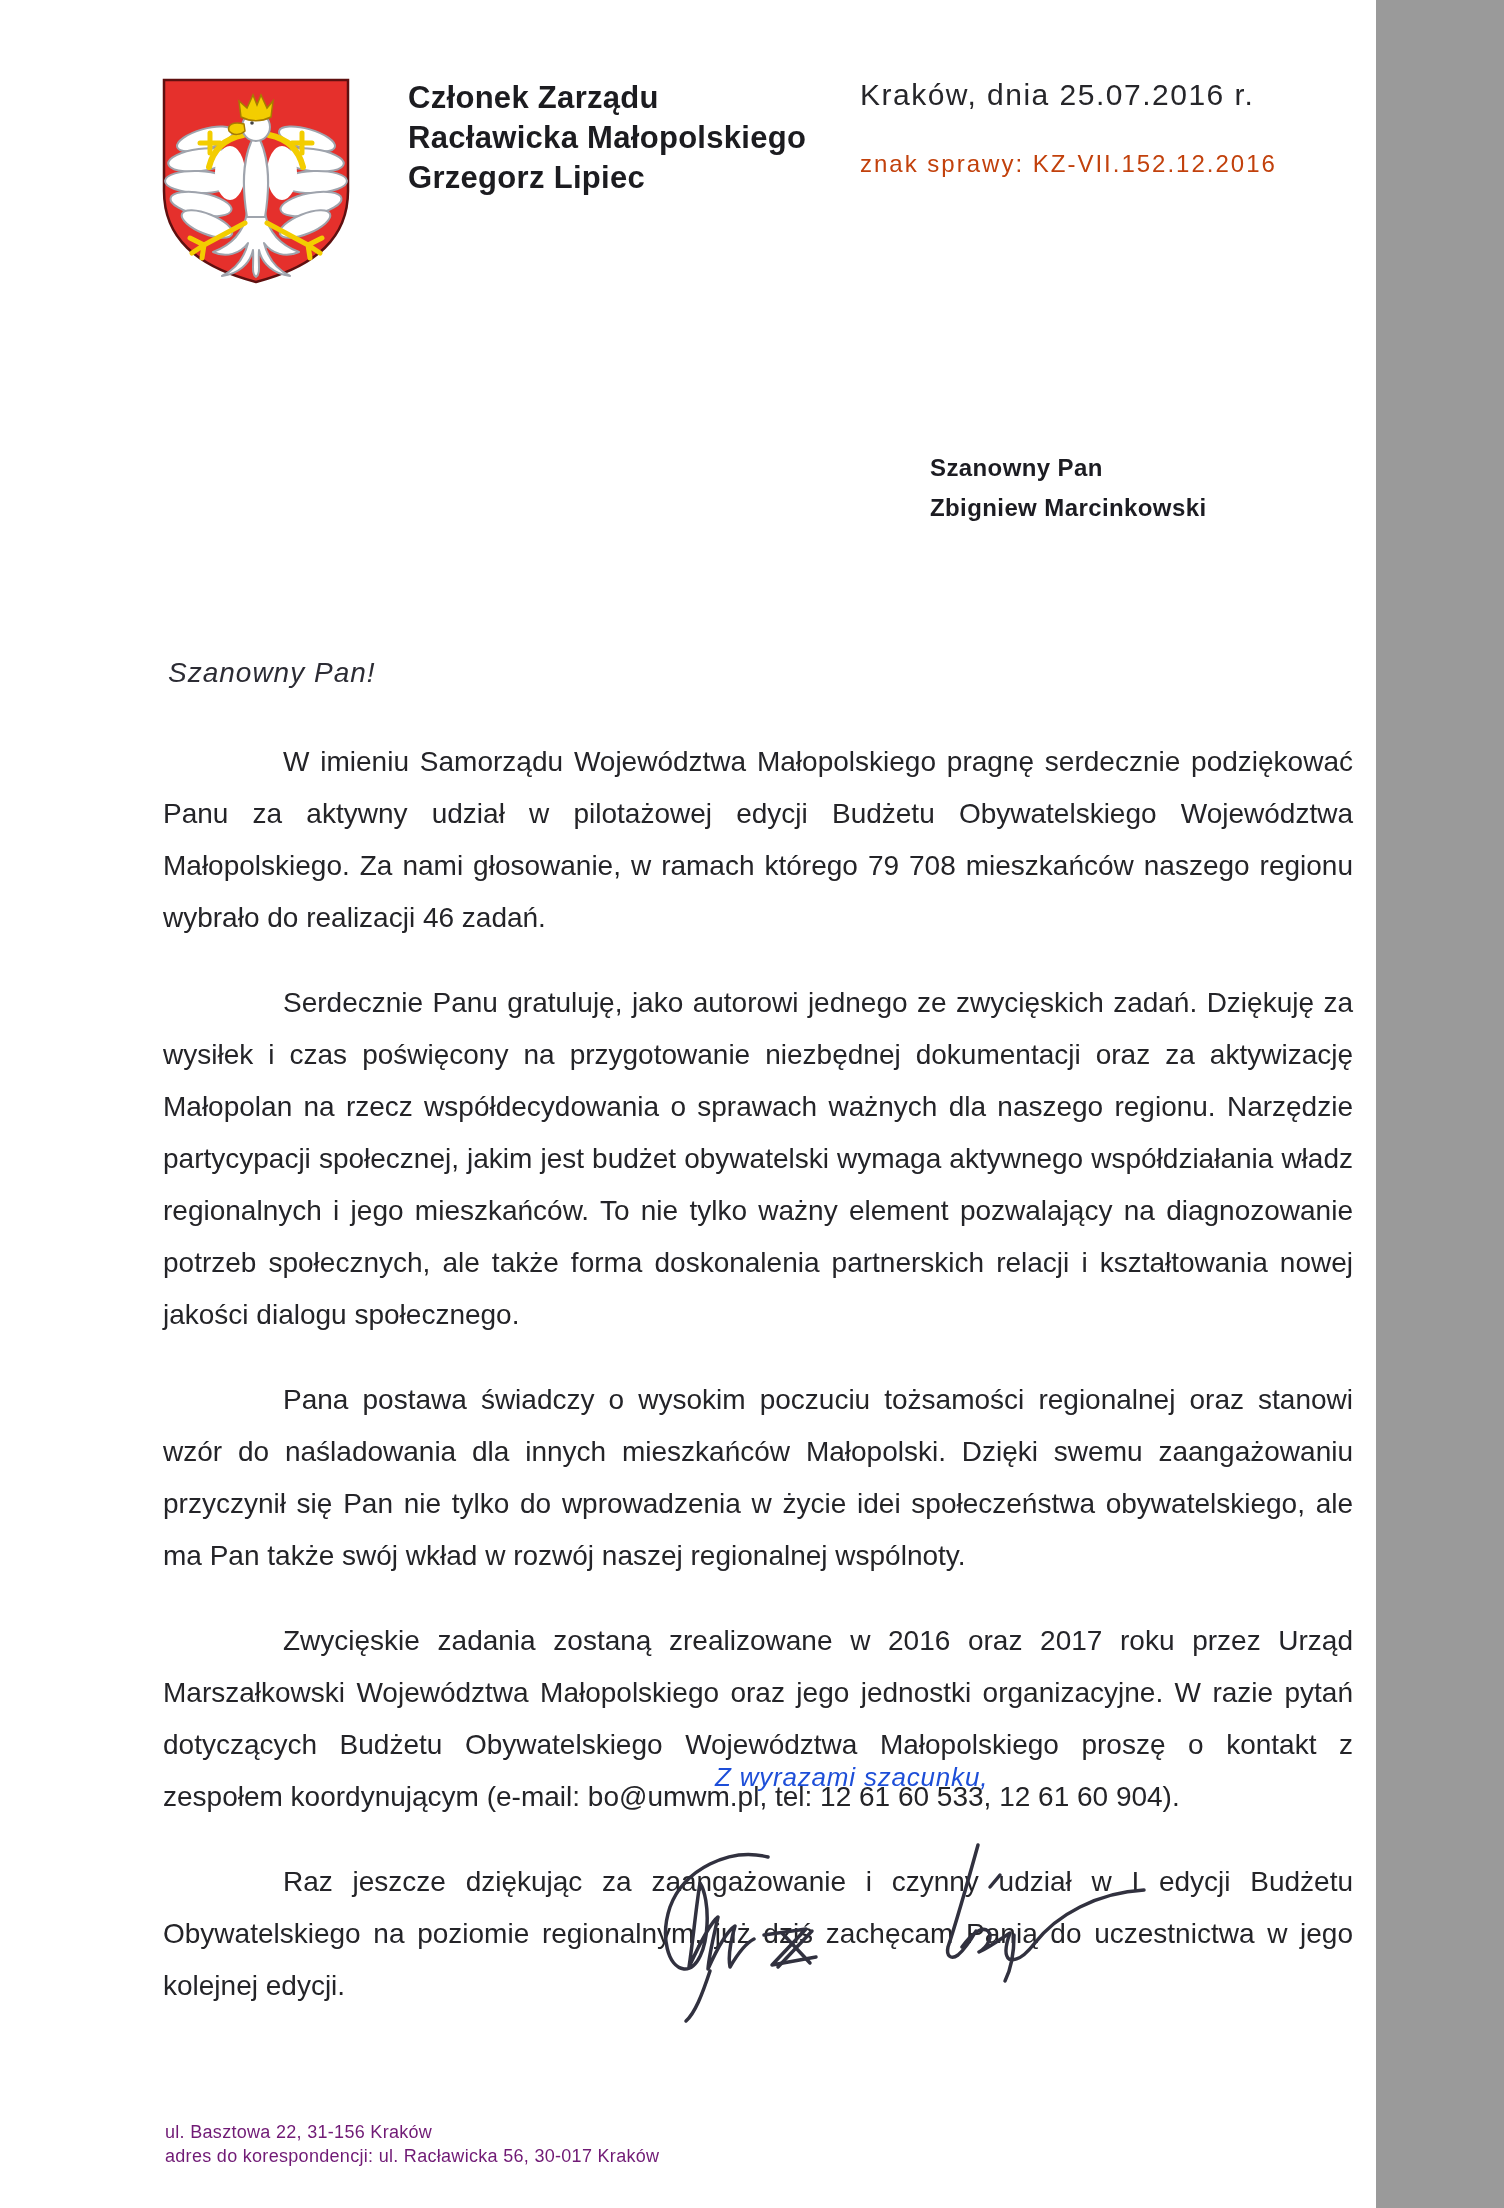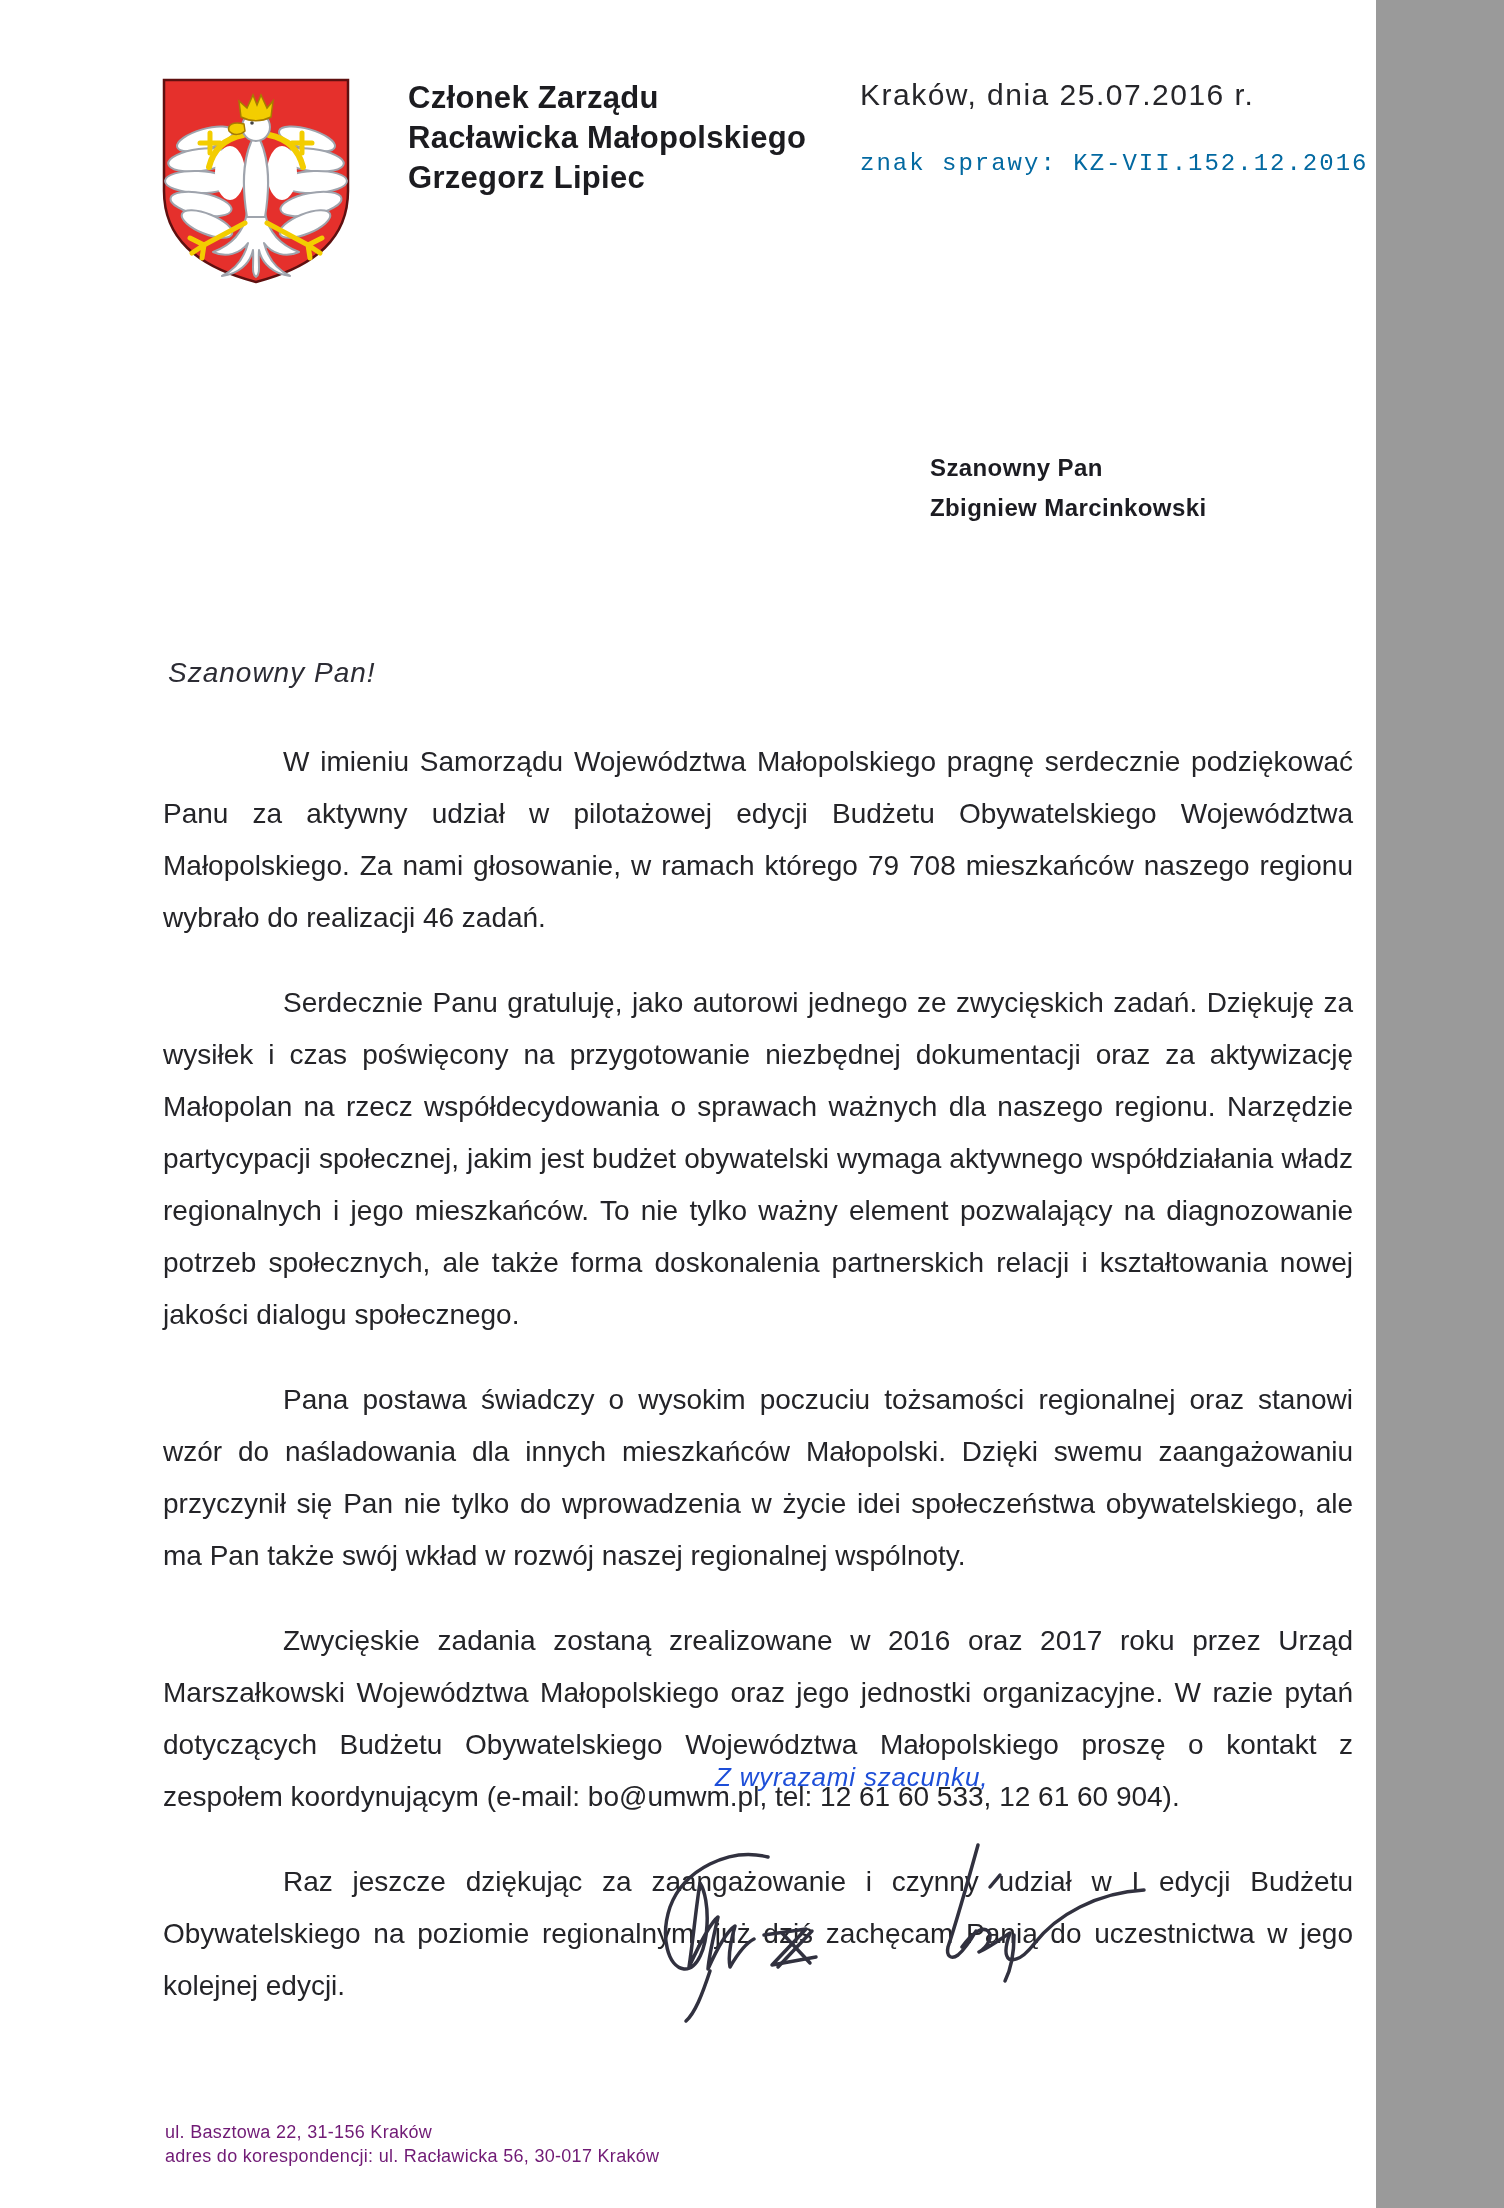--- a/index.html
+++ b/index.html
@@ -19,21 +19,21 @@
     font-size:31px;font-weight:bold;line-height:40px;color:#1c1c20;
     letter-spacing:.3px;
   }
   
   .dateline{
     position:absolute;left:860px;top:78px;
     font-size:30px;letter-spacing:1.5px;color:#26262a;
   }
   .caseno{
     position:absolute;left:860px;top:150px;
-    font-size:24px;letter-spacing:2px;color:#0369a1;font-family:Liberation Mono, monospace;
+    font-size:24px;letter-spacing:2px;color:#c2410c;
   }
   
   .recipient{
     position:absolute;left:930px;top:448px;
     font-size:24px;font-weight:bold;line-height:40px;color:#1c1c22;
     letter-spacing:.4px;
   }
   
   .salutation{
     position:absolute;left:168px;top:644px;

